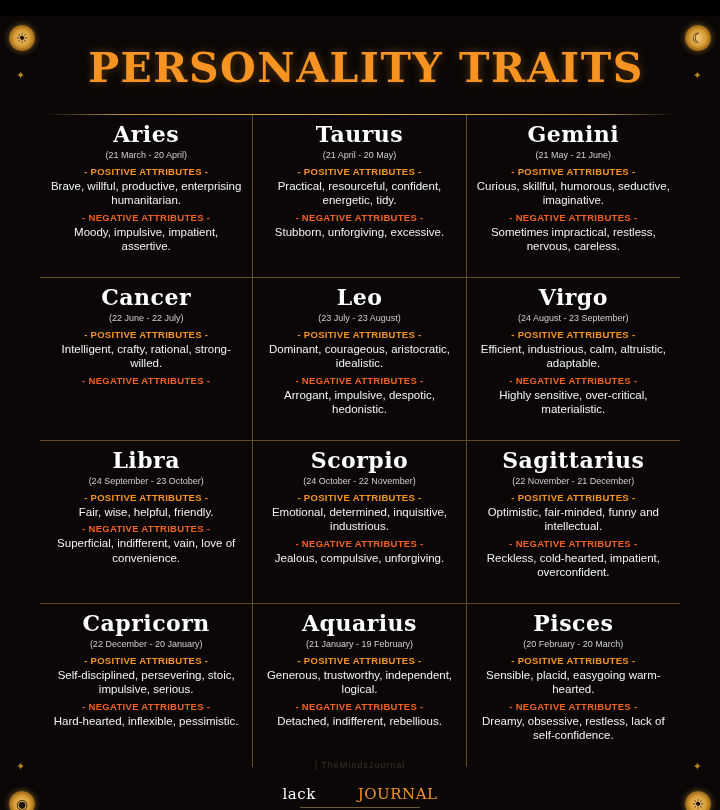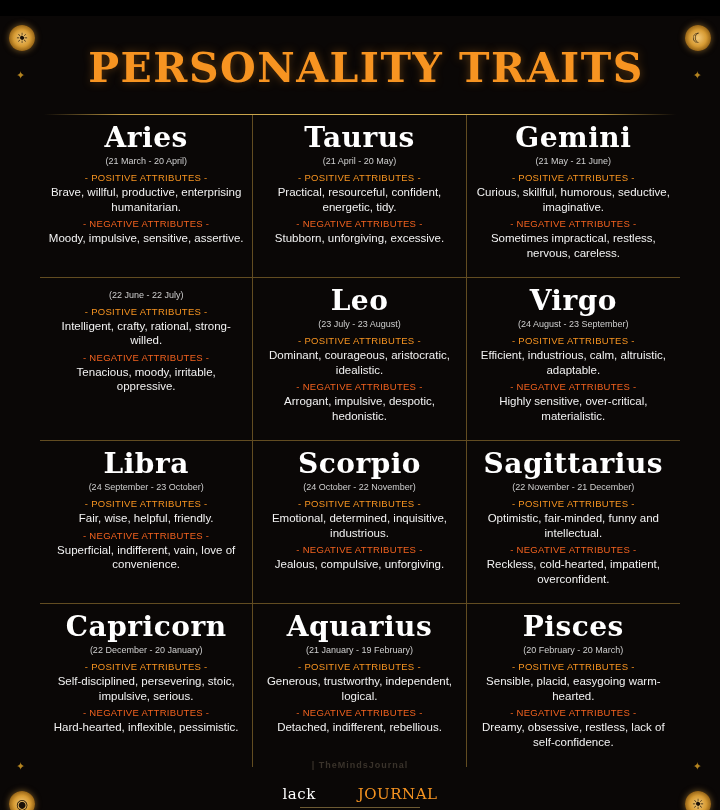--- a/index.html
+++ b/index.html
@@ -86,35 +86,35 @@
     text-align: center;
     border-right: 1px solid rgba(185,145,60,.5);
     border-bottom: 1px solid rgba(185,145,60,.5);
   }
   .cell.col3 { border-right: none; }
   .cell.row4 { border-bottom: none; }
 
   .sign {
     color: #ffffff;
     font-family: "DejaVu Serif", serif;
-    font-size: 28px;
+    font-size: 22px;
     font-weight: bold;
     letter-spacing: .5px;
     line-height: 1.05;
     margin: 0 0 1px 0;
   }
   .dates {
     color: #cfcfcf;
     font-size: 9px;
     margin: 4px 0 6px 0;
     font-family: "Liberation Sans", sans-serif;
   }
   .attr-head {
     font-size: 9.5px;
-    font-weight: normal;
+    font-weight: bold;
     letter-spacing: .3px;
     margin: 2px 0 2px 0;
   }
   .attr-head.pos { color: #f79421; }
   .attr-head.neg { color: #f2621f; }
   .attr-body {
     color: #f2f2f2;
     font-size: 11.5px;
     line-height: 1.25;
     font-weight: normal;
@@ -128,21 +128,20 @@
     text-align: center;
   }
   .watermark {
     position: absolute;
     left: 0; right: 0;
     bottom: 56px;
     text-align: center;
     color: #3a332b;
     font-size: 9px;
     letter-spacing: 1px;
-    font-weight: bold;
   }
   .brand {
     color: #ffffff;
     font-family: "DejaVu Serif", serif;
     font-size: 15px;
     letter-spacing: .5px;
   }
   .brand .journal { color: #f79421; padding-left: 42px; }
   .brand-rule {
     width: 120px;
@@ -178,45 +177,45 @@
   <div class="rule"></div>
 
   <div class="grid">
 
     <div class="cell">
       <div class="sign">Aries</div>
       <div class="dates">(21 March - 20 April)</div>
       <div class="attr-head pos">- POSITIVE ATTRIBUTES -</div>
       <div class="attr-body">Brave, willful, productive, enterprising humanitarian.</div>
       <div class="attr-head neg">- NEGATIVE ATTRIBUTES -</div>
-      <div class="attr-body">Moody, impulsive, sensitive, assertive.</div>
+      <div class="attr-body">Moody, impulsive, impatient, assertive.</div>
     </div>
     <div class="cell">
       <div class="sign">Taurus</div>
       <div class="dates">(21 April - 20 May)</div>
       <div class="attr-head pos">- POSITIVE ATTRIBUTES -</div>
       <div class="attr-body">Practical, resourceful, confident, energetic, tidy.</div>
       <div class="attr-head neg">- NEGATIVE ATTRIBUTES -</div>
       <div class="attr-body">Stubborn, unforgiving, excessive.</div>
     </div>
     <div class="cell col3">
       <div class="sign">Gemini</div>
       <div class="dates">(21 May - 21 June)</div>
       <div class="attr-head pos">- POSITIVE ATTRIBUTES -</div>
       <div class="attr-body">Curious, skillful, humorous, seductive, imaginative.</div>
       <div class="attr-head neg">- NEGATIVE ATTRIBUTES -</div>
       <div class="attr-body">Sometimes impractical, restless, nervous, careless.</div>
     </div>
 
     <div class="cell">
+      <div class="sign">Cancer</div>
       <div class="dates">(22 June - 22 July)</div>
       <div class="attr-head pos">- POSITIVE ATTRIBUTES -</div>
       <div class="attr-body">Intelligent, crafty, rational, strong-willed.</div>
       <div class="attr-head neg">- NEGATIVE ATTRIBUTES -</div>
-      <div class="attr-body">Tenacious, moody, irritable, oppressive.</div>
     </div>
     <div class="cell">
       <div class="sign">Leo</div>
       <div class="dates">(23 July - 23 August)</div>
       <div class="attr-head pos">- POSITIVE ATTRIBUTES -</div>
       <div class="attr-body">Dominant, courageous, aristocratic, idealistic.</div>
       <div class="attr-head neg">- NEGATIVE ATTRIBUTES -</div>
       <div class="attr-body">Arrogant, impulsive, despotic, hedonistic.</div>
     </div>
     <div class="cell col3">

